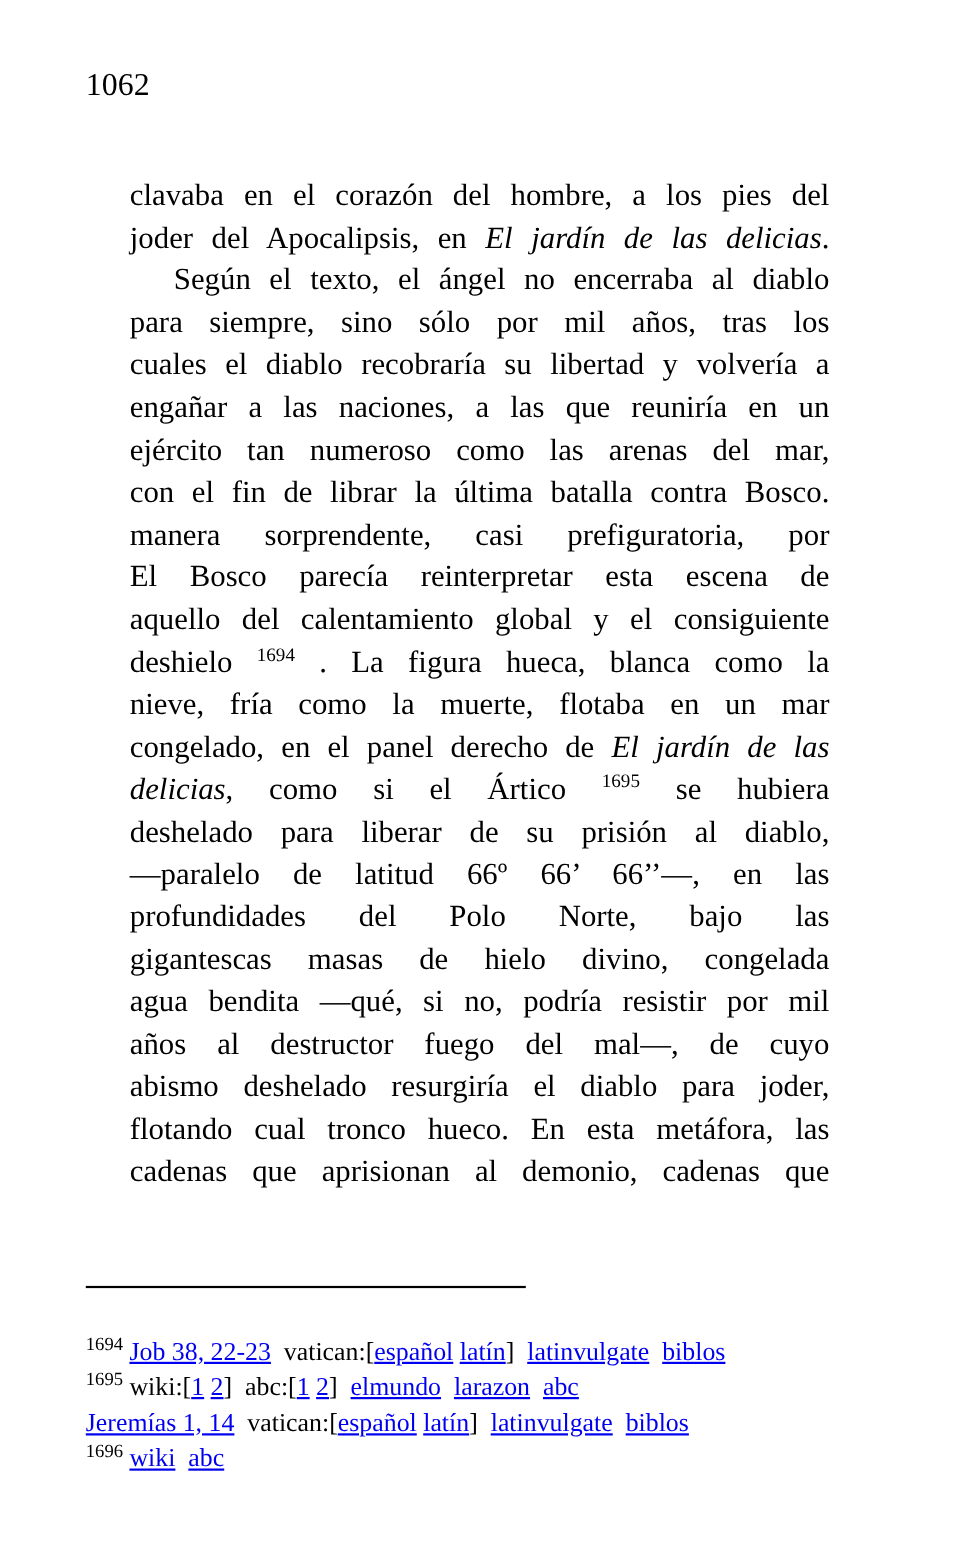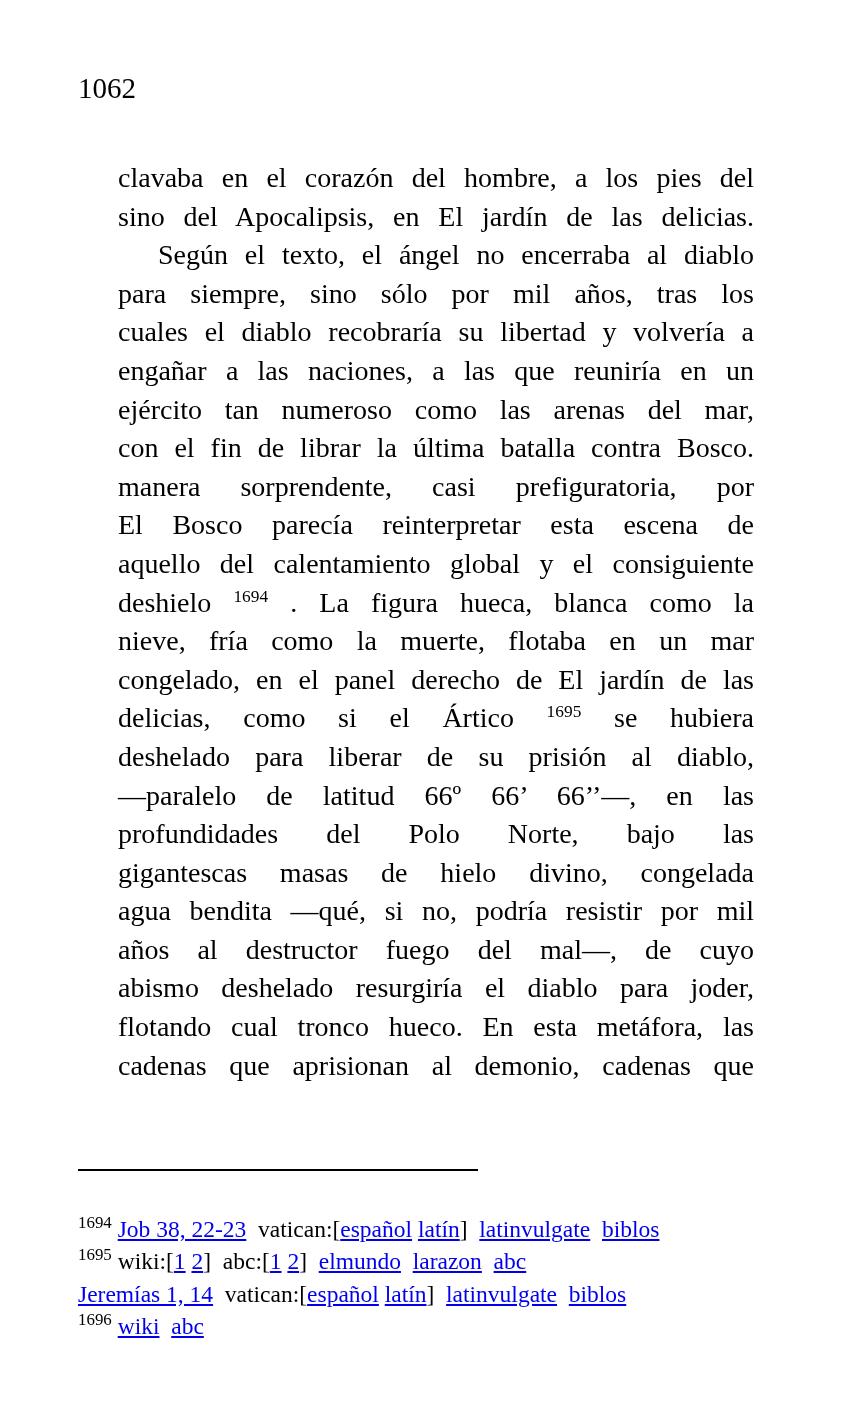--- a/index.html
+++ b/index.html
@@ -12,21 +12,21 @@
     width: 866px;
     height: 1417px;
     background: #ffffff;
     color: #000000;
     font-family: "Liberation Serif", "DejaVu Serif", serif;
     overflow: hidden;
   }
   .page-number {
     position: absolute;
     left: 78px;
-    top: 72px;
+    top: 61px;
     font-size: 29px;
     line-height: 32px;
   }
   .body-text {
     position: absolute;
     left: 78px;
     top: 159px;
     width: 676px;
     font-size: 28px;
     line-height: 38.6px;
@@ -51,42 +51,42 @@
     position: absolute;
     left: 78px;
     top: 1213px;
     width: 720px;
     font-size: 23.5px;
     line-height: 32.3px;
   }
   .footnotes .tline {
     text-align: left;
   }
-  .i { }
+  .i { font-style: italic; }
   .sup {
     font-size: 0.62em;
     vertical-align: super;
     line-height: 0;
   }
   .footnotes .sup { font-size: 0.72em; }
   .a {
     color: var(--link-color, #0000ee);
     text-decoration: underline;
     cursor: pointer;
   }
 </style>
 </head>
 <body>
 
 <div class="page">
   <div class="page-number">1062</div>
 
   <div class="body-text" id="body-text">
       <div class="tline"><span>clavaba en el corazón del hombre, a los pies del</span></div>
-      <div class="tline"><span>sino del Apocalipsis, en </span><span class="i">El jardín de las delicias</span><span>.</span></div>
+      <div class="tline"><span>joder del Apocalipsis, en </span><span class="i">El jardín de las delicias</span><span>.</span></div>
       <div class="tline indent"><span>Según el texto, el ángel no encerraba al diablo</span></div>
       <div class="tline"><span>para siempre, sino sólo por mil años, tras los</span></div>
       <div class="tline"><span>cuales el diablo recobraría su libertad y volvería a</span></div>
       <div class="tline"><span>engañar a las naciones, a las que reuniría en un</span></div>
       <div class="tline"><span>ejército tan numeroso como las arenas del mar,</span></div>
       <div class="tline"><span>con el fin de librar la última batalla contra Bosco.</span></div>
       <div class="tline"><span>manera sorprendente, casi prefiguratoria, por</span></div>
       <div class="tline"><span>El Bosco parecía reinterpretar esta escena de</span></div>
       <div class="tline"><span>aquello del calentamiento global y el consiguiente</span></div>
       <div class="tline"><span>deshielo </span><span class="sup">1694</span><span> . La figura hueca, blanca como la</span></div>

